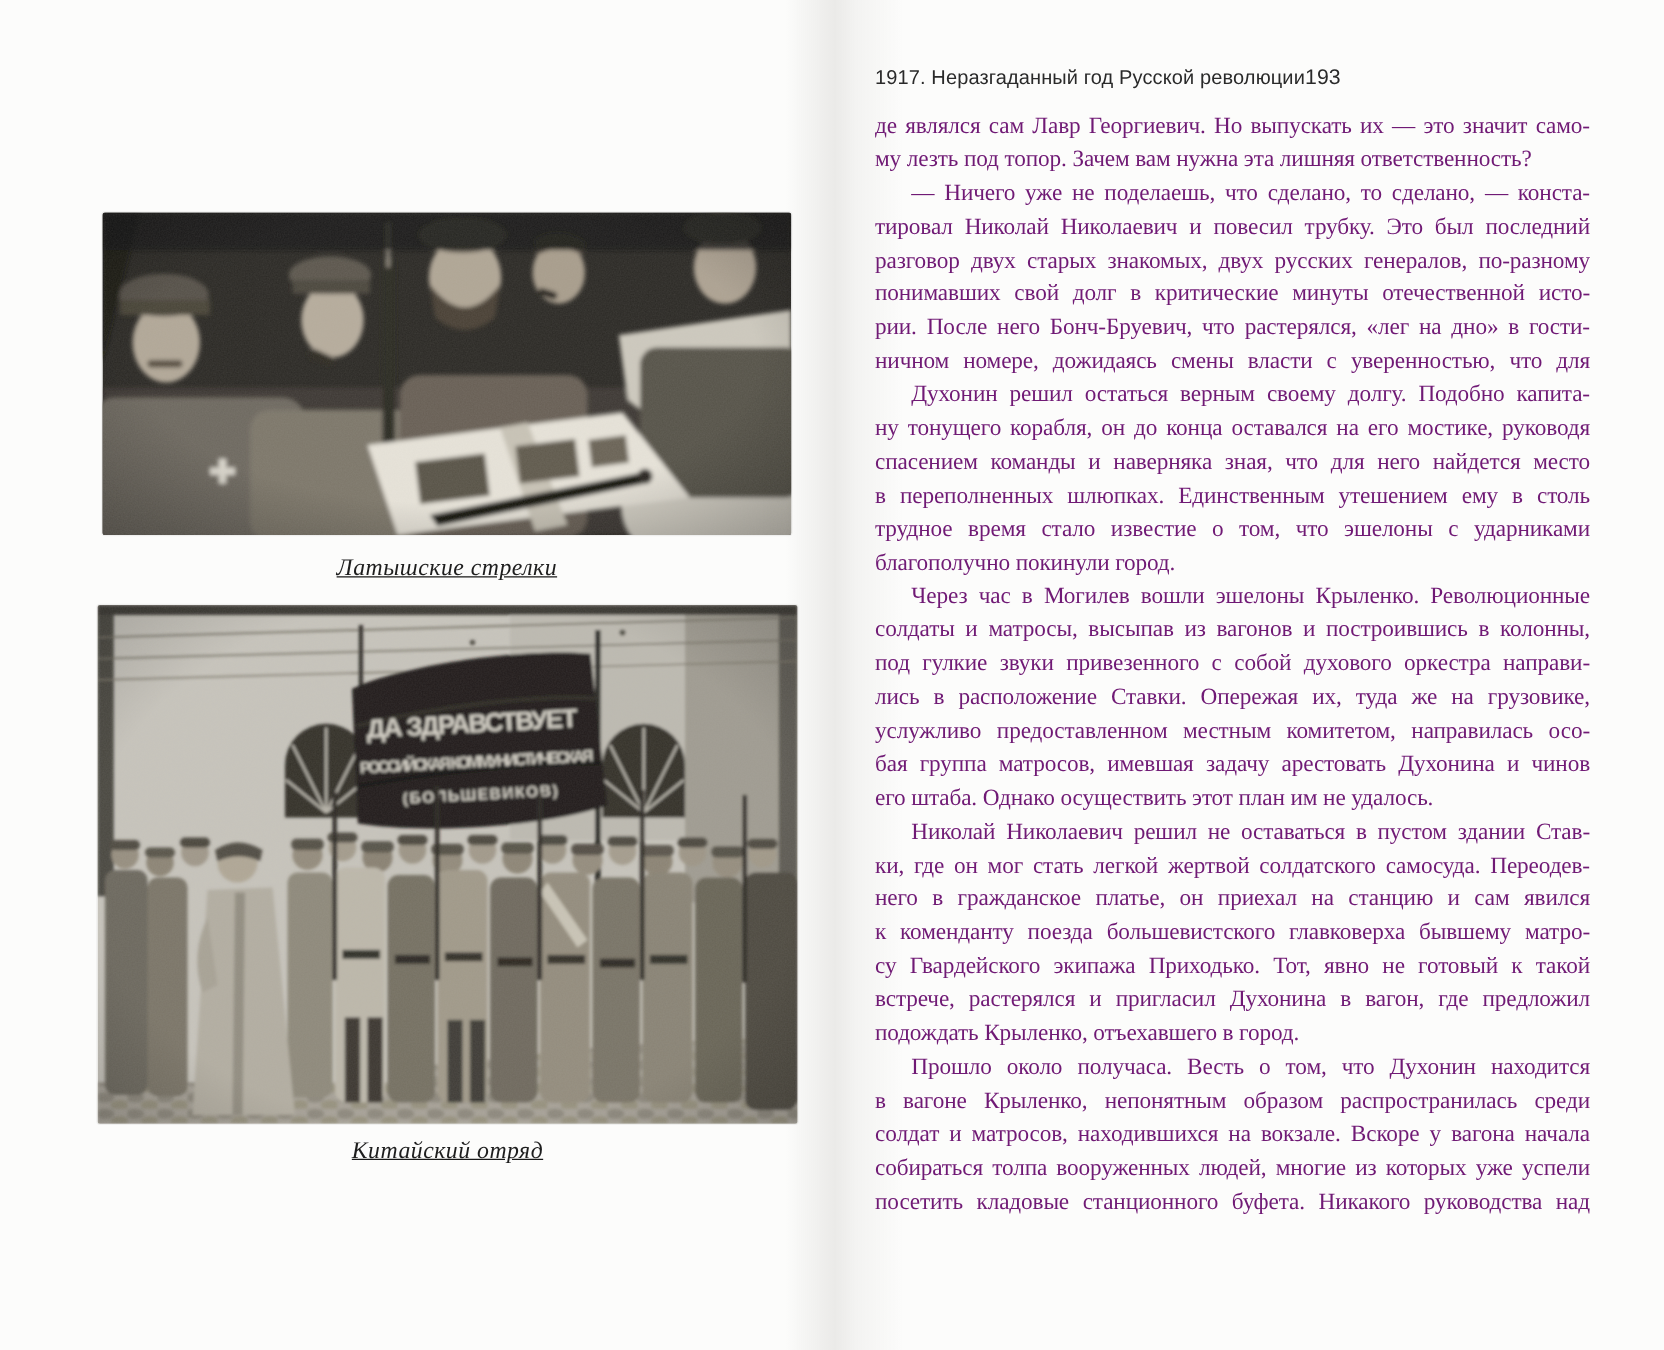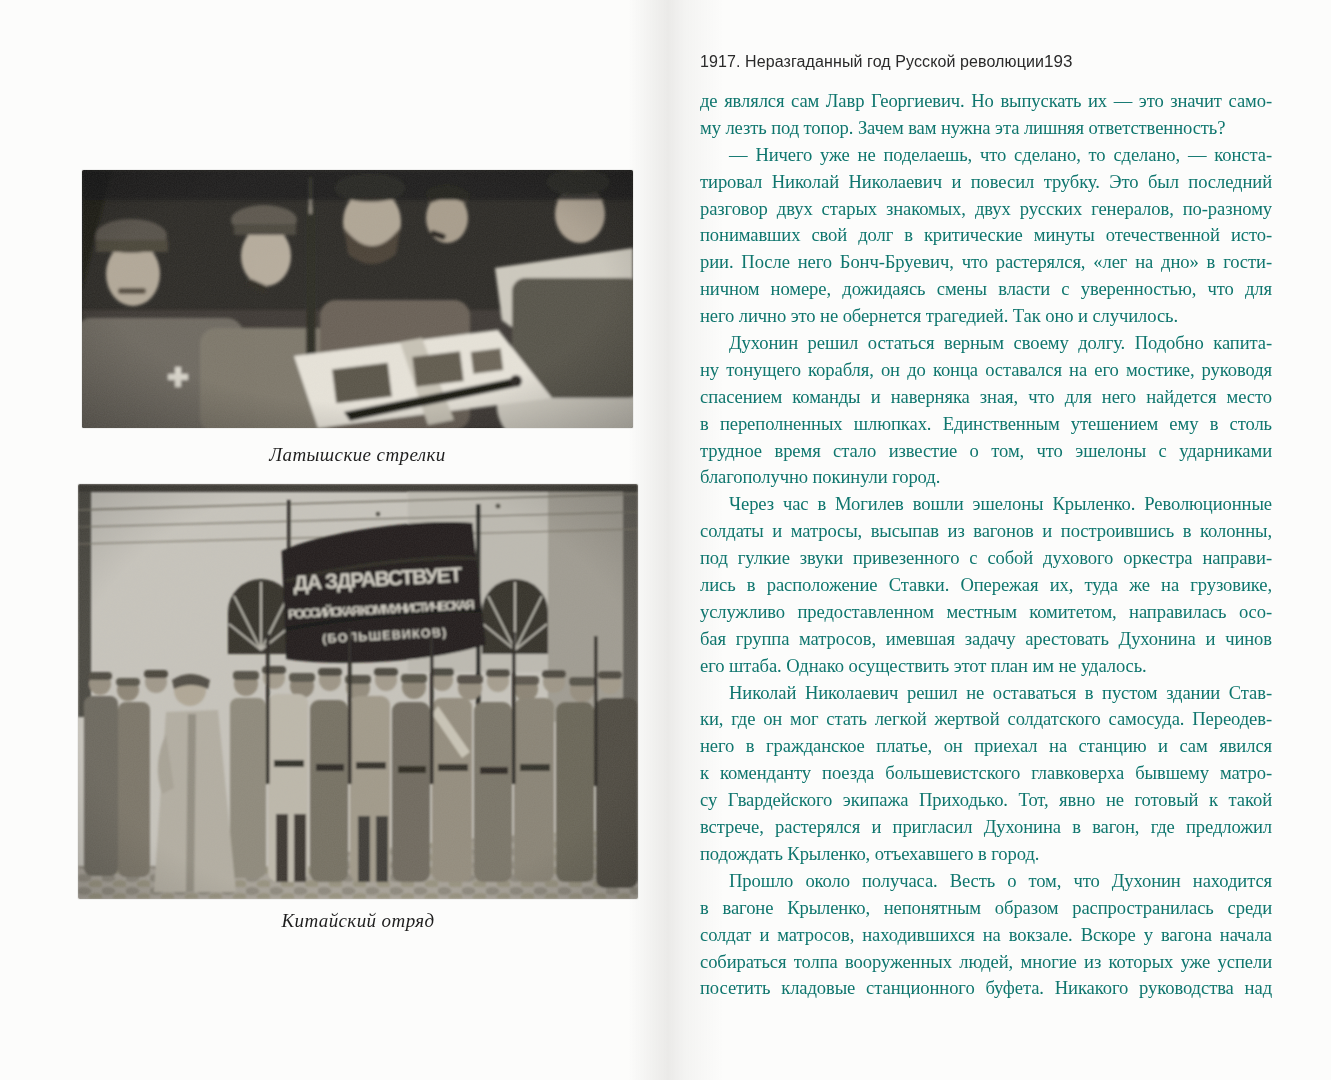--- a/index.html
+++ b/index.html
@@ -11,21 +11,21 @@
     overflow: hidden;
     font-family: "Liberation Serif", serif;
     color: #181818;
   }
   
   .gutter {
     position:absolute; left:628px; top:0; width:95px; height:1080px;
     background: linear-gradient(90deg, rgba(0,0,0,0) 0%, rgba(85,80,70,0.10) 42%, rgba(85,80,70,0.05) 60%, rgba(0,0,0,0) 100%);
     pointer-events:none;
   }
-  figure { margin:0; position:absolute; }
+  figure { margin:0; position:absolute;text-decoration:underline; }
   .photo { display:block; border-radius:2px; box-shadow: 0 0 0 1px rgba(0,0,0,0.05); }
   figcaption {
     display:block; text-align:center;
     font-style: italic; font-size: 19px; letter-spacing: .4px;
     color:#1e1e1e;
   }
   .fig1 { left:82px; top:170px; width:551px; }
   .fig1 figcaption { margin-top:16px; }
   .fig2 { left:78px; top:484px; width:560px; }
   .fig2 figcaption { margin-top:11px; }
@@ -33,21 +33,21 @@
   .running-head {
     position:absolute; left:700px; top:52px; width:572px;
     display:flex; align-items:baseline;
     font-family:"Liberation Sans", sans-serif;
     font-size:16px; color:#2a2a2a; letter-spacing:.1px;
   }
   .running-head .pagenum { font-size:17px; }
 
   .body-text {
     position:absolute; left:700px; top:88px; width:572px;
-    font-size:18.6px; letter-spacing:-0.1px; color:#0f766e;
+    font-size:18.6px; letter-spacing:-0.1px; color:#701a75;
   }
   .line {
     text-align: justify;
     text-align-last: justify;
     height:26.9px; line-height:26.9px;
     overflow:hidden;
   }
   .line.indent { text-indent:29px; }
   .line.end { text-align-last: left; }
 
@@ -296,21 +296,20 @@
     </div>
     <div class="body-text" id="bodyText">
         <div class="line">де являлся сам Лавр Георгиевич. Но выпускать их — это значит само-</div>
         <div class="line end">му лезть под топор. Зачем вам нужна эта лишняя ответственность?</div>
         <div class="line indent">— Ничего уже не поделаешь, что сделано, то сделано, — конста-</div>
         <div class="line">тировал Николай Николаевич и повесил трубку. Это был последний</div>
         <div class="line">разговор двух старых знакомых, двух русских генералов, по-разному</div>
         <div class="line">понимавших свой долг в критические минуты отечественной исто-</div>
         <div class="line">рии. После него Бонч-Бруевич, что растерялся, «лег на дно» в гости-</div>
         <div class="line">ничном номере, дожидаясь смены власти с уверенностью, что для</div>
-        <div class="line end">него лично это не обернется трагедией. Так оно и случилось.</div>
         <div class="line indent">Духонин решил остаться верным своему долгу. Подобно капита-</div>
         <div class="line">ну тонущего корабля, он до конца оставался на его мостике, руководя</div>
         <div class="line">спасением команды и наверняка зная, что для него найдется место</div>
         <div class="line">в переполненных шлюпках. Единственным утешением ему в столь</div>
         <div class="line">трудное время стало известие о том, что эшелоны с ударниками</div>
         <div class="line end">благополучно покинули город.</div>
         <div class="line indent">Через час в Могилев вошли эшелоны Крыленко. Революционные</div>
         <div class="line">солдаты и матросы, высыпав из вагонов и построившись в колонны,</div>
         <div class="line">под гулкие звуки привезенного с собой духового оркестра направи-</div>
         <div class="line">лись в расположение Ставки. Опережая их, туда же на грузовике,</div>

